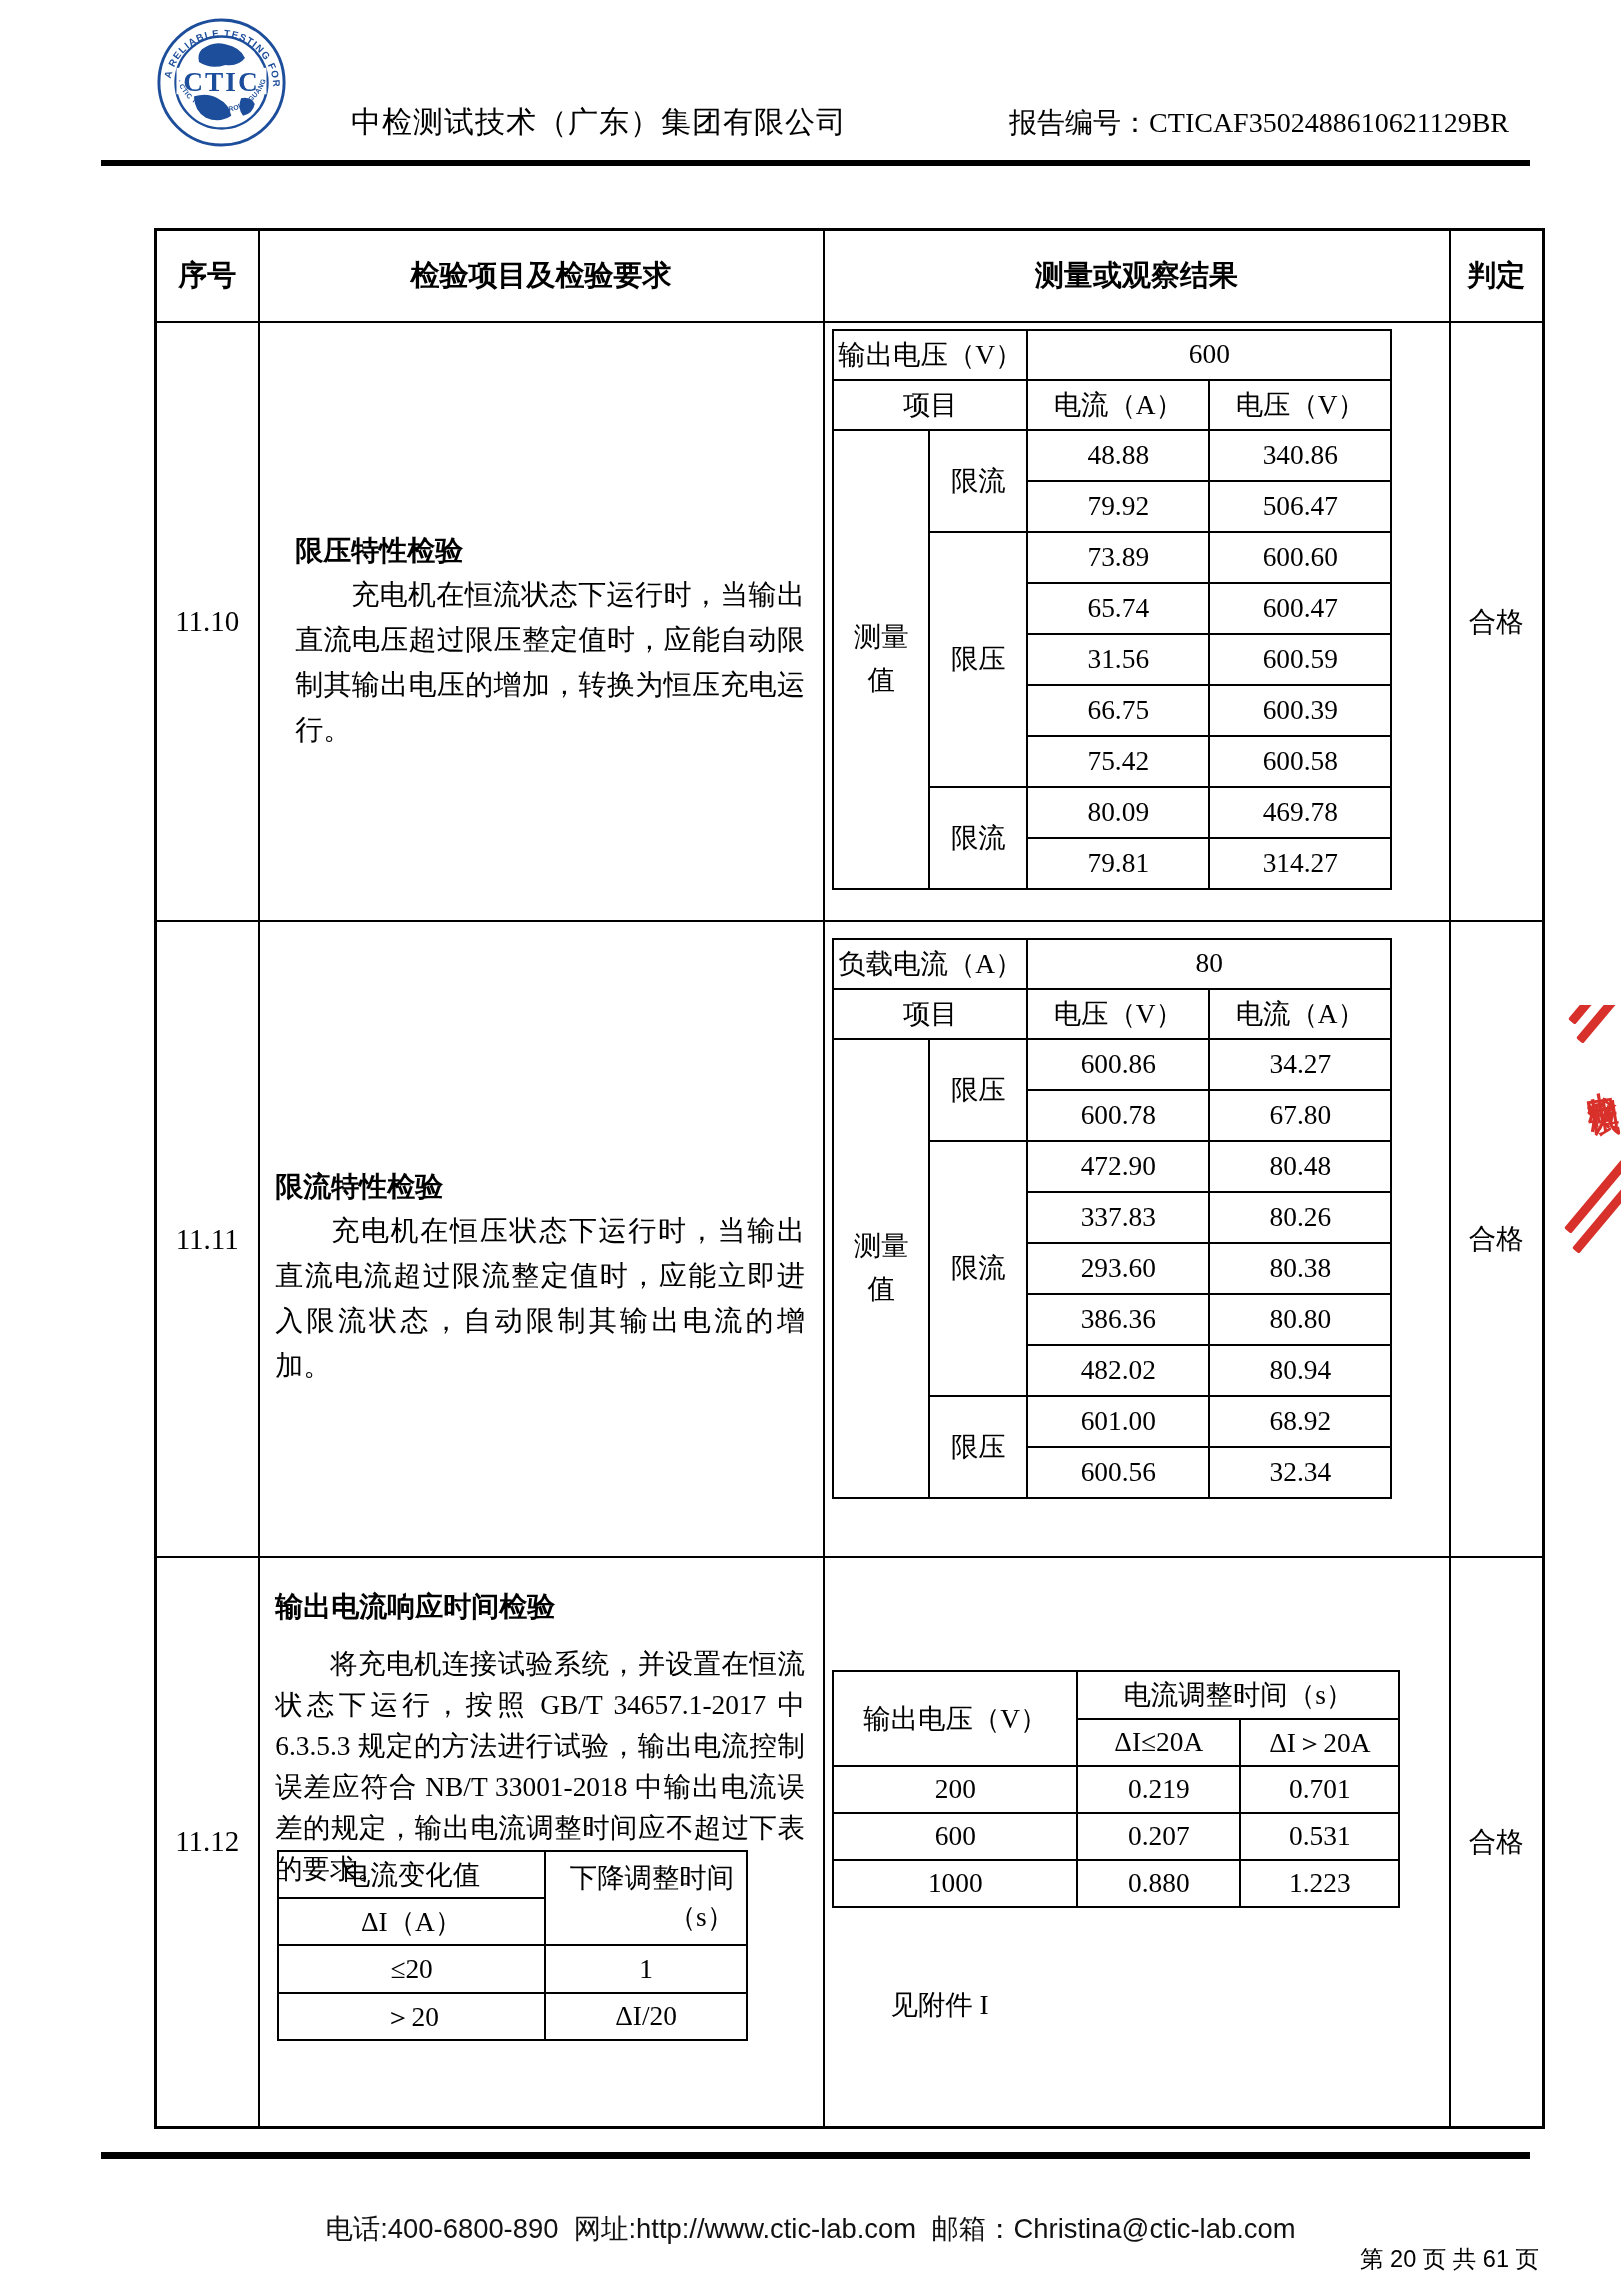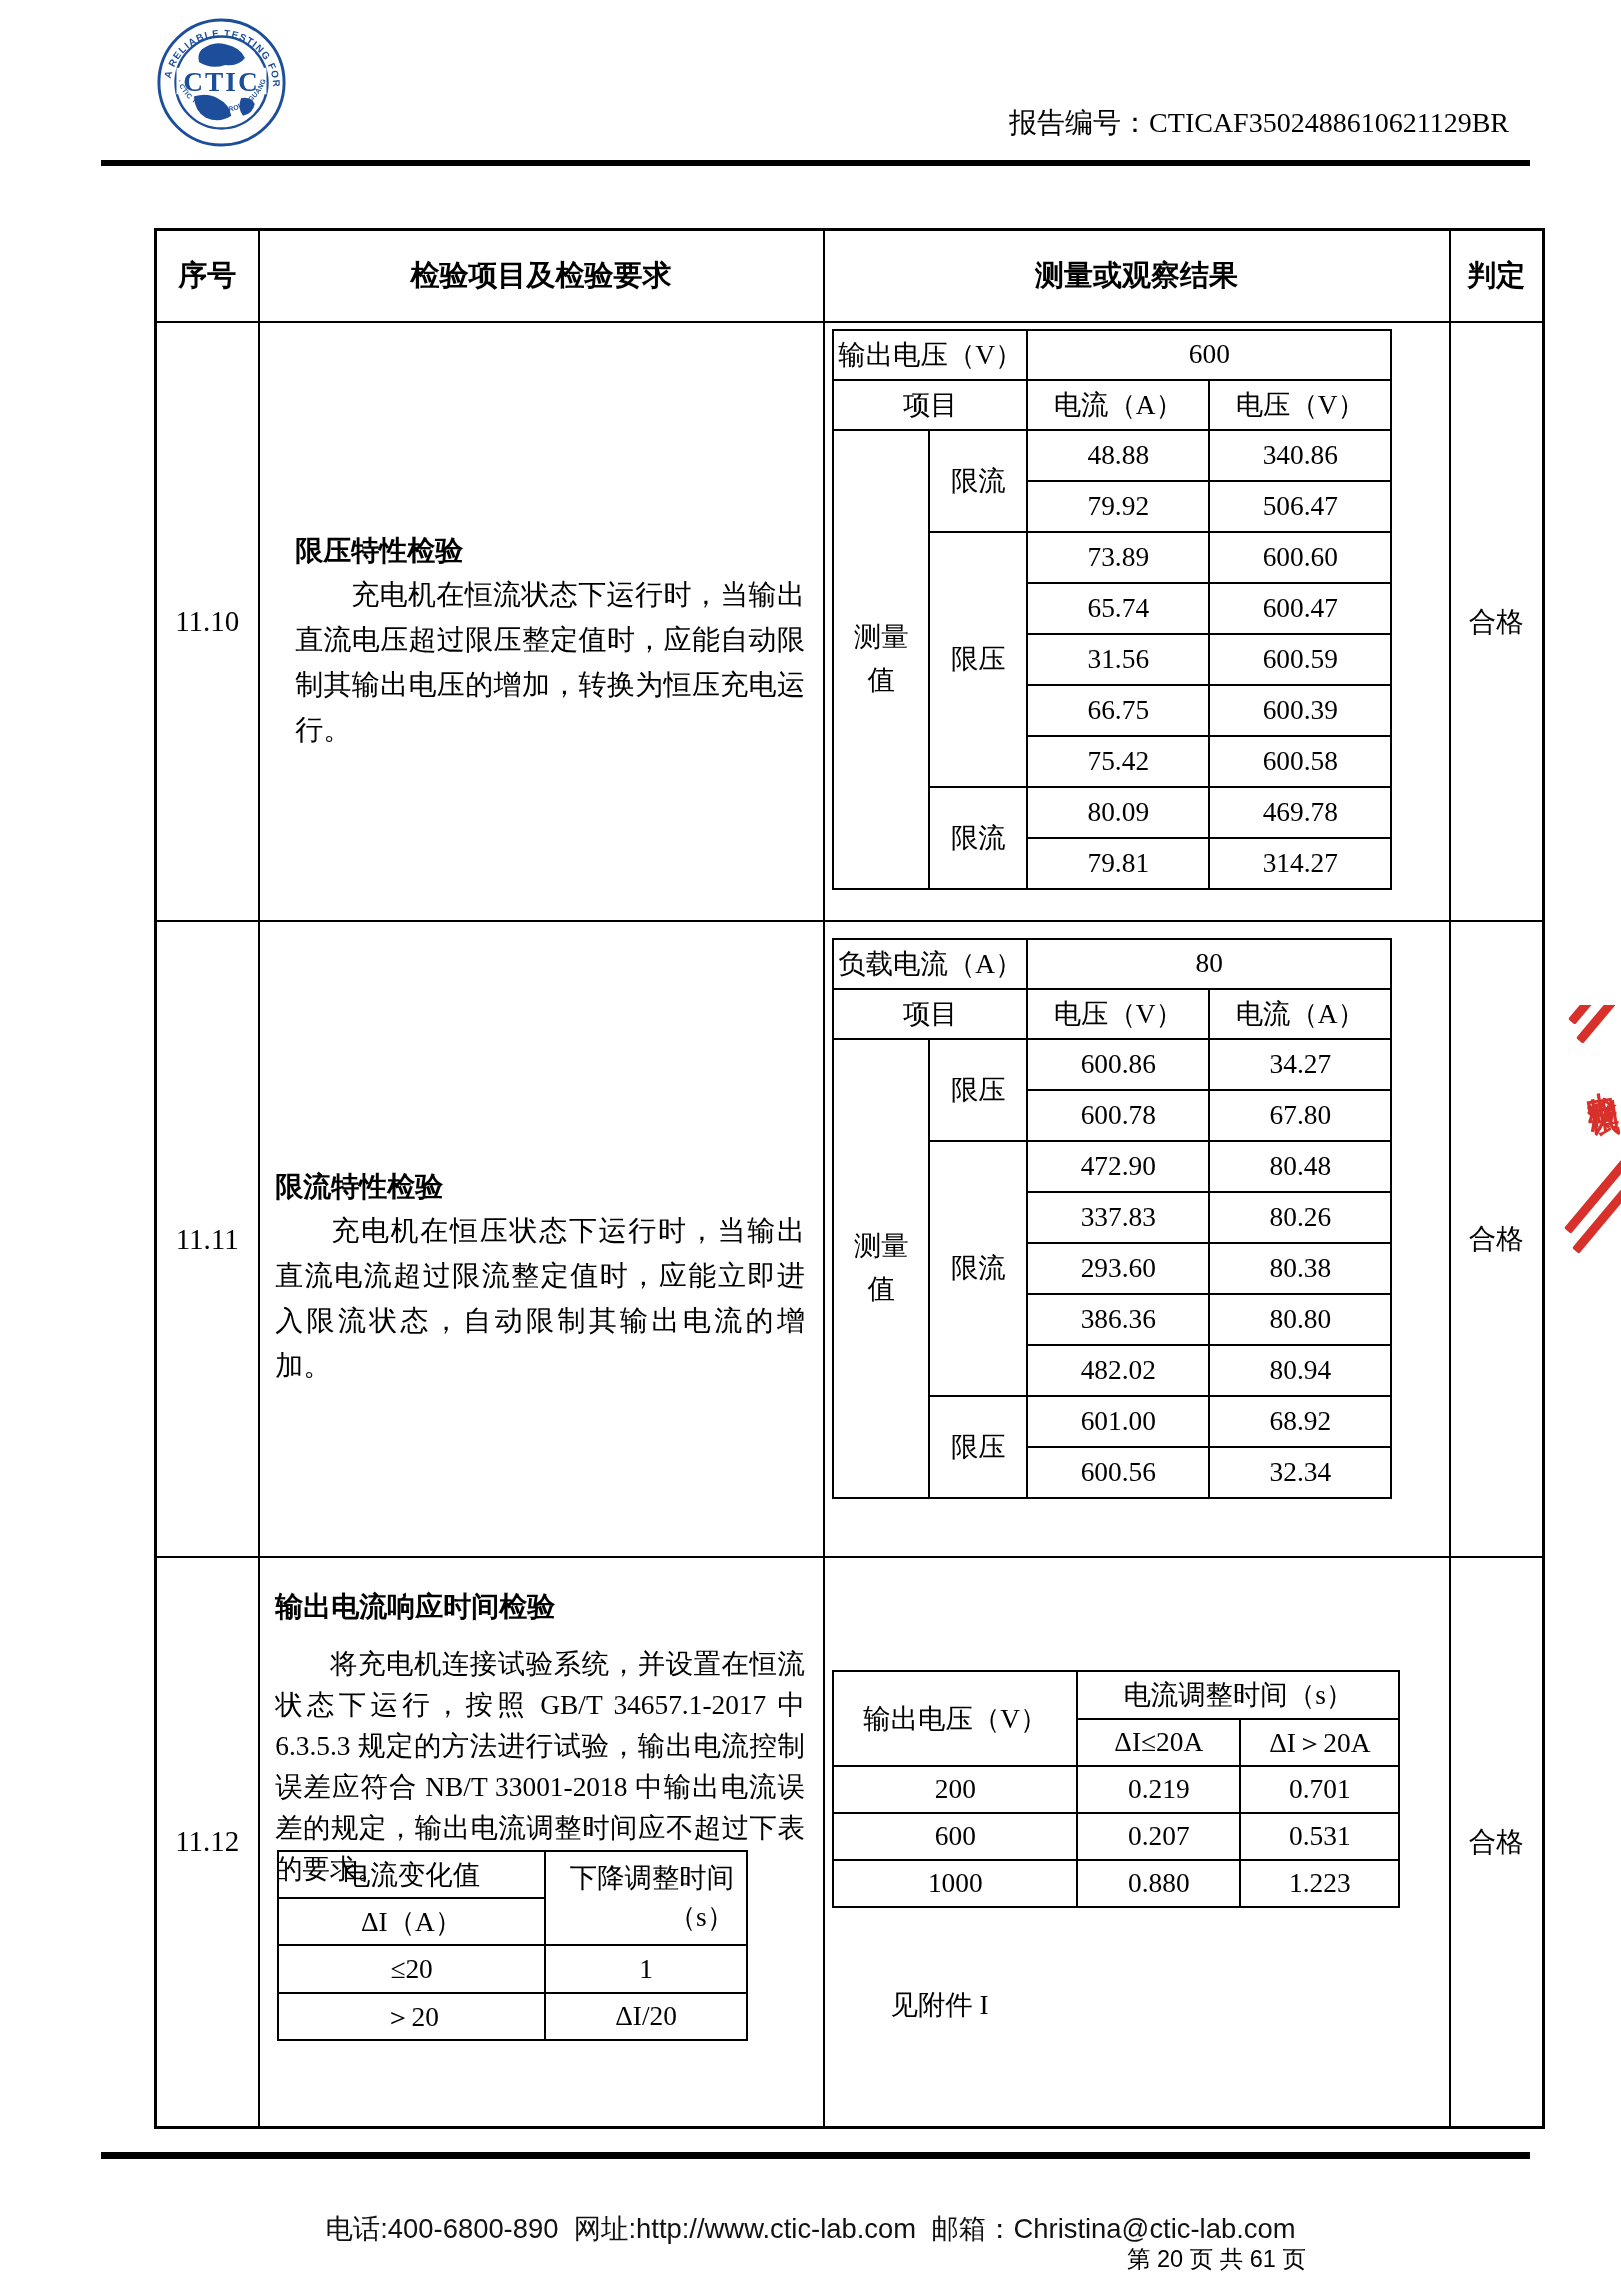--- a/index.html
+++ b/index.html
@@ -35,21 +35,21 @@
   .h53{height:50px;} .h54{height:51px;} .h51{height:48px;} .h50{height:47px;margin-top:8px;}
   .measwrap{display:inline-block;width:63px;line-height:43px;}
   .w170{display:inline-block;width:176px;line-height:39px;text-align:right;}
   .note{font-size:27.4px;}
 
   
   .faddr{left:0;top:2168px;width:1621px;text-align:center;font-size:27.4px;
          font-family:"Liberation Sans","DejaVu Sans",sans-serif;color:#111;}
   .fcontact{left:0;top:2211px;width:1621px;text-align:center;font-size:27.4px;white-space:pre;
          font-family:"Liberation Sans","DejaVu Sans",sans-serif;color:#111;}
-  .fpage{left:1127px;top:2243px;width:412px;font-size:23.5px;
+  .fpage{left:1127px;top:2243px;width:412px;text-align:right;font-size:23.5px;
          font-family:"Liberation Sans","DejaVu Sans",sans-serif;}
 
   
   .stamp{position:absolute;right:0;top:1005px;width:57px;height:263px;overflow:hidden;}
   .stamp .bar{position:absolute;background:#d8302a;height:8.8px;border-radius:2px;
               transform-origin:left top;}
   .stxt{position:absolute;top:63px;left:11.8px;color:#d8302a;font-weight:bold;font-size:30px;
         writing-mode:vertical-rl;text-orientation:upright;letter-spacing:4.9px;
         transform:rotate(-9deg);font-family:"Liberation Serif",serif;}
 </style>
@@ -74,20 +74,21 @@
       <rect x="22" y="53" width="92" height="27" fill="#fff"></rect>
       <text x="68" y="77" text-anchor="middle" font-size="28" font-weight="bold" fill="#1d4e9b" font-family="Liberation Serif, serif" letter-spacing="2">CTIC</text>
       <text font-size="10" fill="#1d4e9b" font-weight="bold" letter-spacing="1.2" font-family="Liberation Sans, sans-serif">
         <textPath href="#arcTop" startOffset="6%">A RELIABLE TESTING FOR TRUST</textPath>
       </text>
       <text font-size="7" fill="#1d4e9b" font-weight="bold" letter-spacing="0.4" font-family="Liberation Sans, sans-serif">
         <textPath href="#arcBot" startOffset="2%">· CTIC TESTING GROUP(GUANGDONG) ·</textPath>
       </text>
     </svg>
   </div>
+  <div class="abs company">中检测试技术（广东）集团有限公司</div>
   <div class="abs reportno">报告编号：CTICAF3502488610621129BR</div>
   <div class="abs hrule"></div>
 
   <table class="main">
     <colgroup>
         <col style="width:103px">
         <col style="width:565px">
         <col style="width:626px">
         <col style="width:94px">
       </colgroup>

